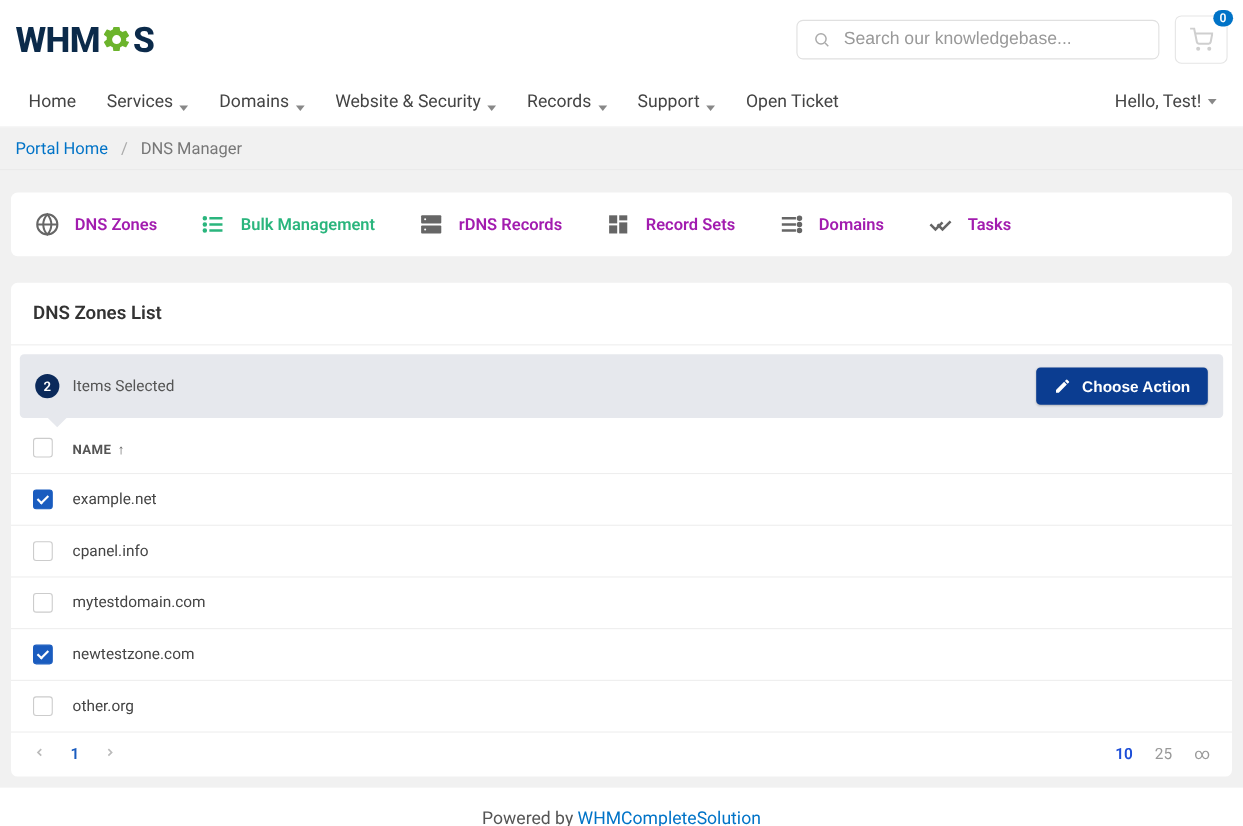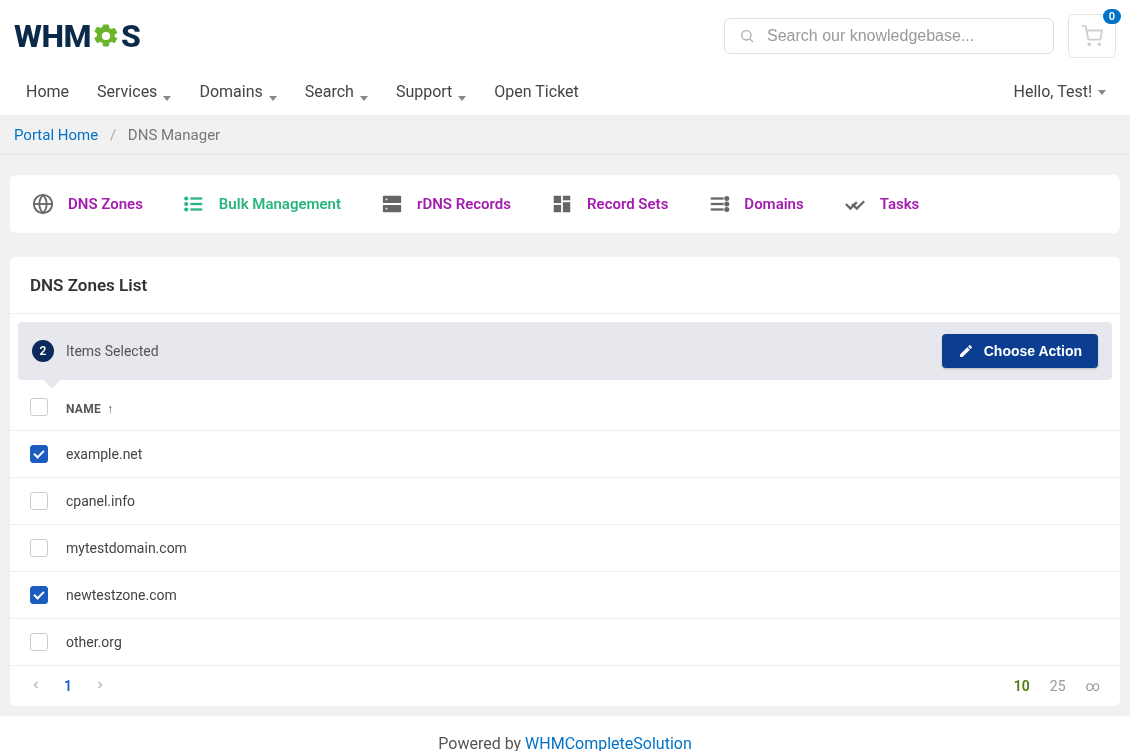--- a/index.html
+++ b/index.html
@@ -56,21 +56,21 @@
 .cbox.checked::after { content:""; width:4px;height:8px; border:solid #fff; border-width:0 2px 2px 0; transform:rotate(45deg); margin-bottom:2px;}
 .rname { margin-left:18px; }
 
 .pager { display:flex; align-items:center; justify-content:space-between; padding: 12px 20px; border-top:1px solid #eee;}
 .pager-left { display:flex; align-items:center; gap:22px; color:#bbb;}
 .pager-left .pg { color:#bbb; cursor:pointer;}
 .pager-left .pg.active { color:#1a5cbf; font-weight:600;}
 .pager-left .nav { color:#bbb; cursor:pointer;}
 .pager-right { display:flex; gap:20px; align-items:center;}
 .pager-right span { color:#999; cursor:pointer;}
-.pager-right span.active { color:#4d7c0f; font-weight:600;}
+.pager-right span.active { color:#1d4ed8; font-weight:600;}
 
 .footer { text-align:center; padding: 18px; font-size:16px; color:#555;}
 .footer a { color:#0073c7;}
 </style>
 </head>
 <body>
 
 <div class="topbar">
   <div class="logo">
     <span>WHM</span>
@@ -107,21 +107,25 @@
       </li>
       <li>
         <span>Services</span>
         <span class="caret"></span>
       </li>
       <li>
         <span>Domains</span>
         <span class="caret"></span>
       </li>
       <li>
-        <span>Search</span>
+        <span>Website &amp; Security</span>
+        <span class="caret"></span>
+      </li>
+      <li>
+        <span>Records</span>
         <span class="caret"></span>
       </li>
       <li>
         <span>Support</span>
         <span class="caret"></span>
       </li>
       <li>
         <span>Open Ticket</span>
       </li>
     </ul>

